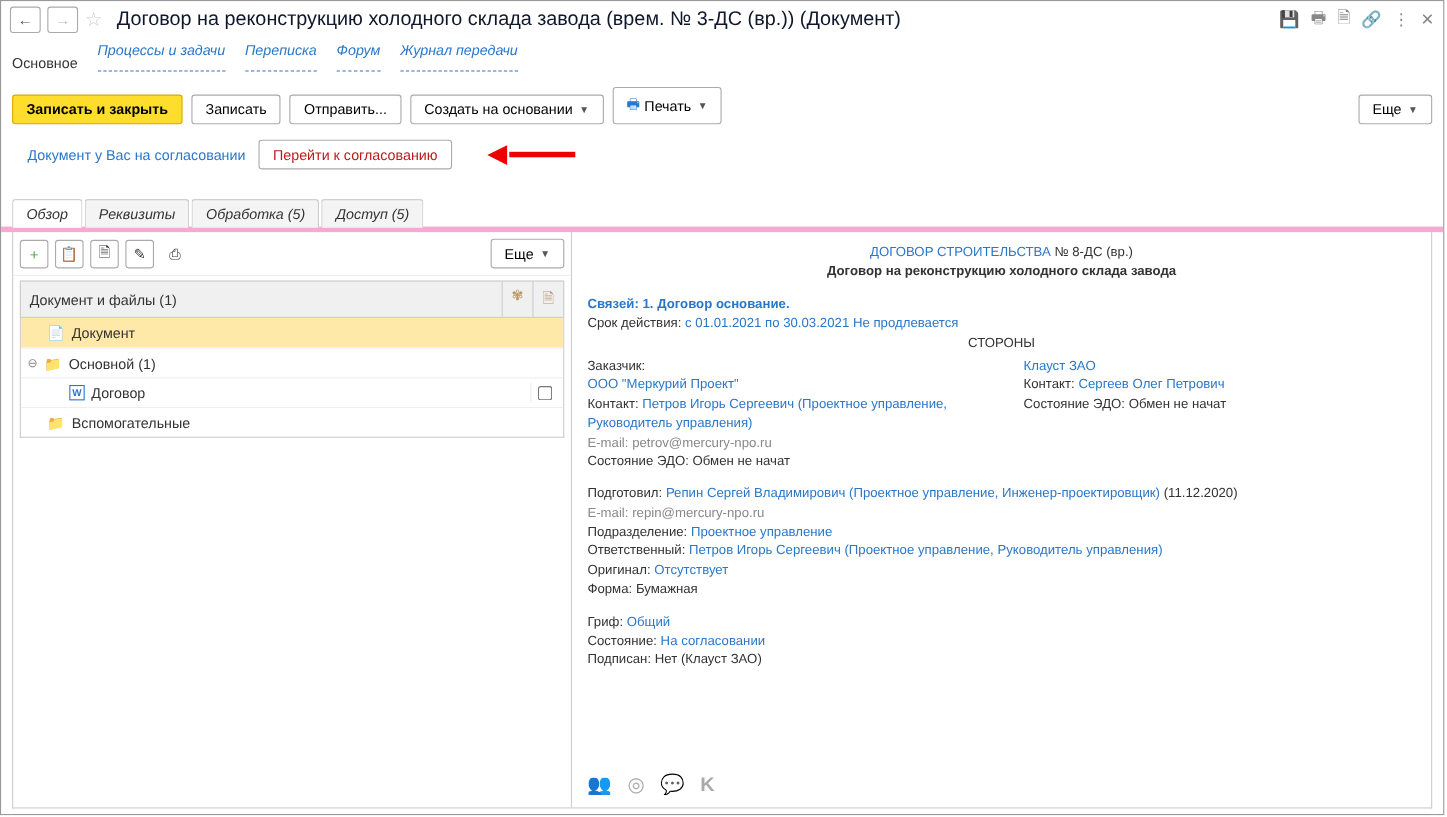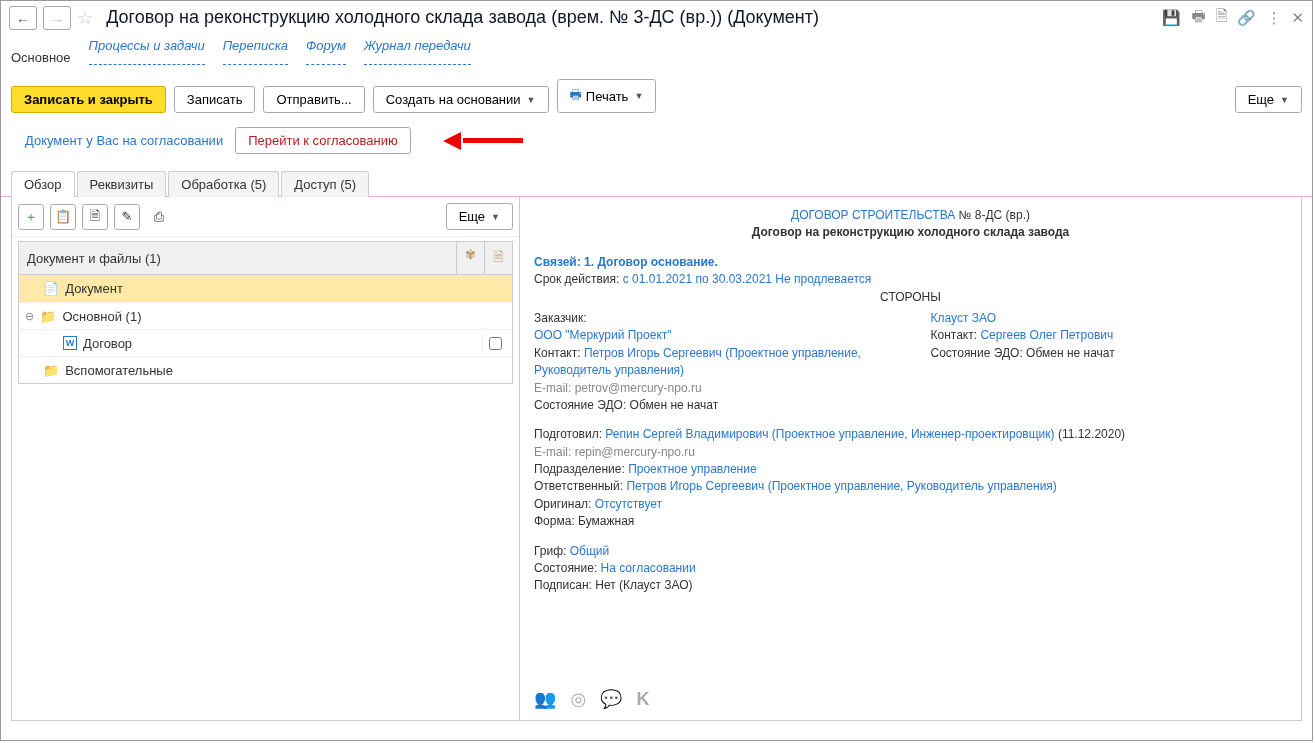--- a/index.html
+++ b/index.html
@@ -19,21 +19,21 @@
   .btn { border: 1px solid #aaa; background: #fff; padding: 5px 12px; border-radius: 3px; cursor: pointer; font-size: 13px; display: inline-flex; align-items: center; gap: 4px; }
   .btn.yellow { background: #ffdd2d; border-color: #d4a900; font-weight: bold; }
   .btn .caret { font-size: 9px; color: #555; margin-left: 2px; }
   .flex-spacer { flex: 1; }
   .approval-bar { padding: 8px 10px 12px 24px; display: flex; align-items: center; gap: 12px; }
   .approval-bar .msg { color: #2a77c9; }
   .btn.green { color: #b91c1c; border-color: #aaa; background:#fff; }
   .arrow-red { width: 80px; height: 14px; position: relative; margin-left: 20px; }
   .arrow-red::before { content: ""; position: absolute; right: 0; top: 4px; width: 60px; height: 5px; background: #e00; }
   .arrow-red::after { content: ""; position: absolute; left: 0; top: -2px; border-right: 18px solid #e00; border-top: 9px solid transparent; border-bottom: 9px solid transparent; }
-  .tabs { display: flex; padding: 0 10px; border-bottom: 1px solid #f9a8d4; margin-top: 4px; }
+  .tabs { display: flex; padding: 0 10px; border-bottom: 5px solid #f9a8d4; margin-top: 14px; font-style: italic; }
   .tab { padding: 5px 12px; border: 1px solid #ccc; border-bottom: none; margin-right: 2px; background: #f4f4f4; cursor: pointer; border-radius: 3px 3px 0 0; position: relative; top: 1px; }
   .tab.active { background: #fff; }
   .content-wrap { display: flex; border: 1px solid #ccc; margin: 0 10px 10px 10px; height: 524px; border-top:none; }
   .left-panel { width: 508px; border-right: 1px solid #ccc; display: flex; flex-direction: column; }
   .left-toolbar { padding: 6px; display: flex; gap: 6px; align-items: center; border-bottom: 1px solid #eee; }
   .icon-btn { width: 26px; height: 26px; border: 1px solid #aaa; border-radius: 3px; background: #fff; display: inline-flex; align-items: center; justify-content: center; cursor: pointer; font-size: 13px; }
   .tree-header { display: flex; align-items: center; background: #f0f0f0; border: 1px solid #ccc; margin: 4px 6px 0 6px; position:relative; }
   .tree-header .label { padding: 5px 8px; flex:1; }
   .tree-header .hdr-icons { display:flex; }
   .tree-header .hdr-icons span { width: 28px; text-align:center; border-left:1px solid #ccc; padding:5px 0; color:#b96; cursor:pointer; }

